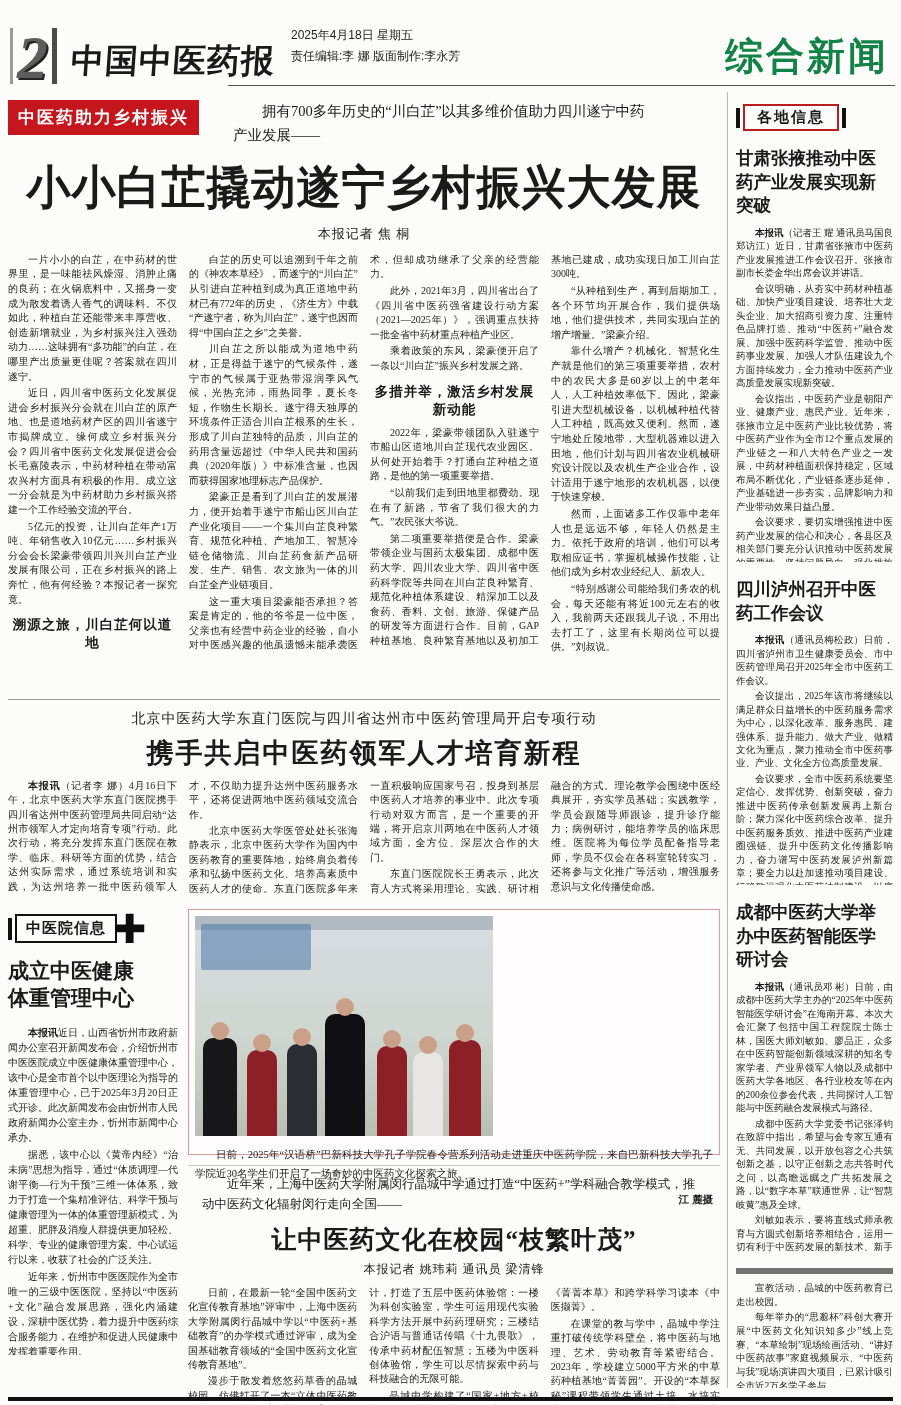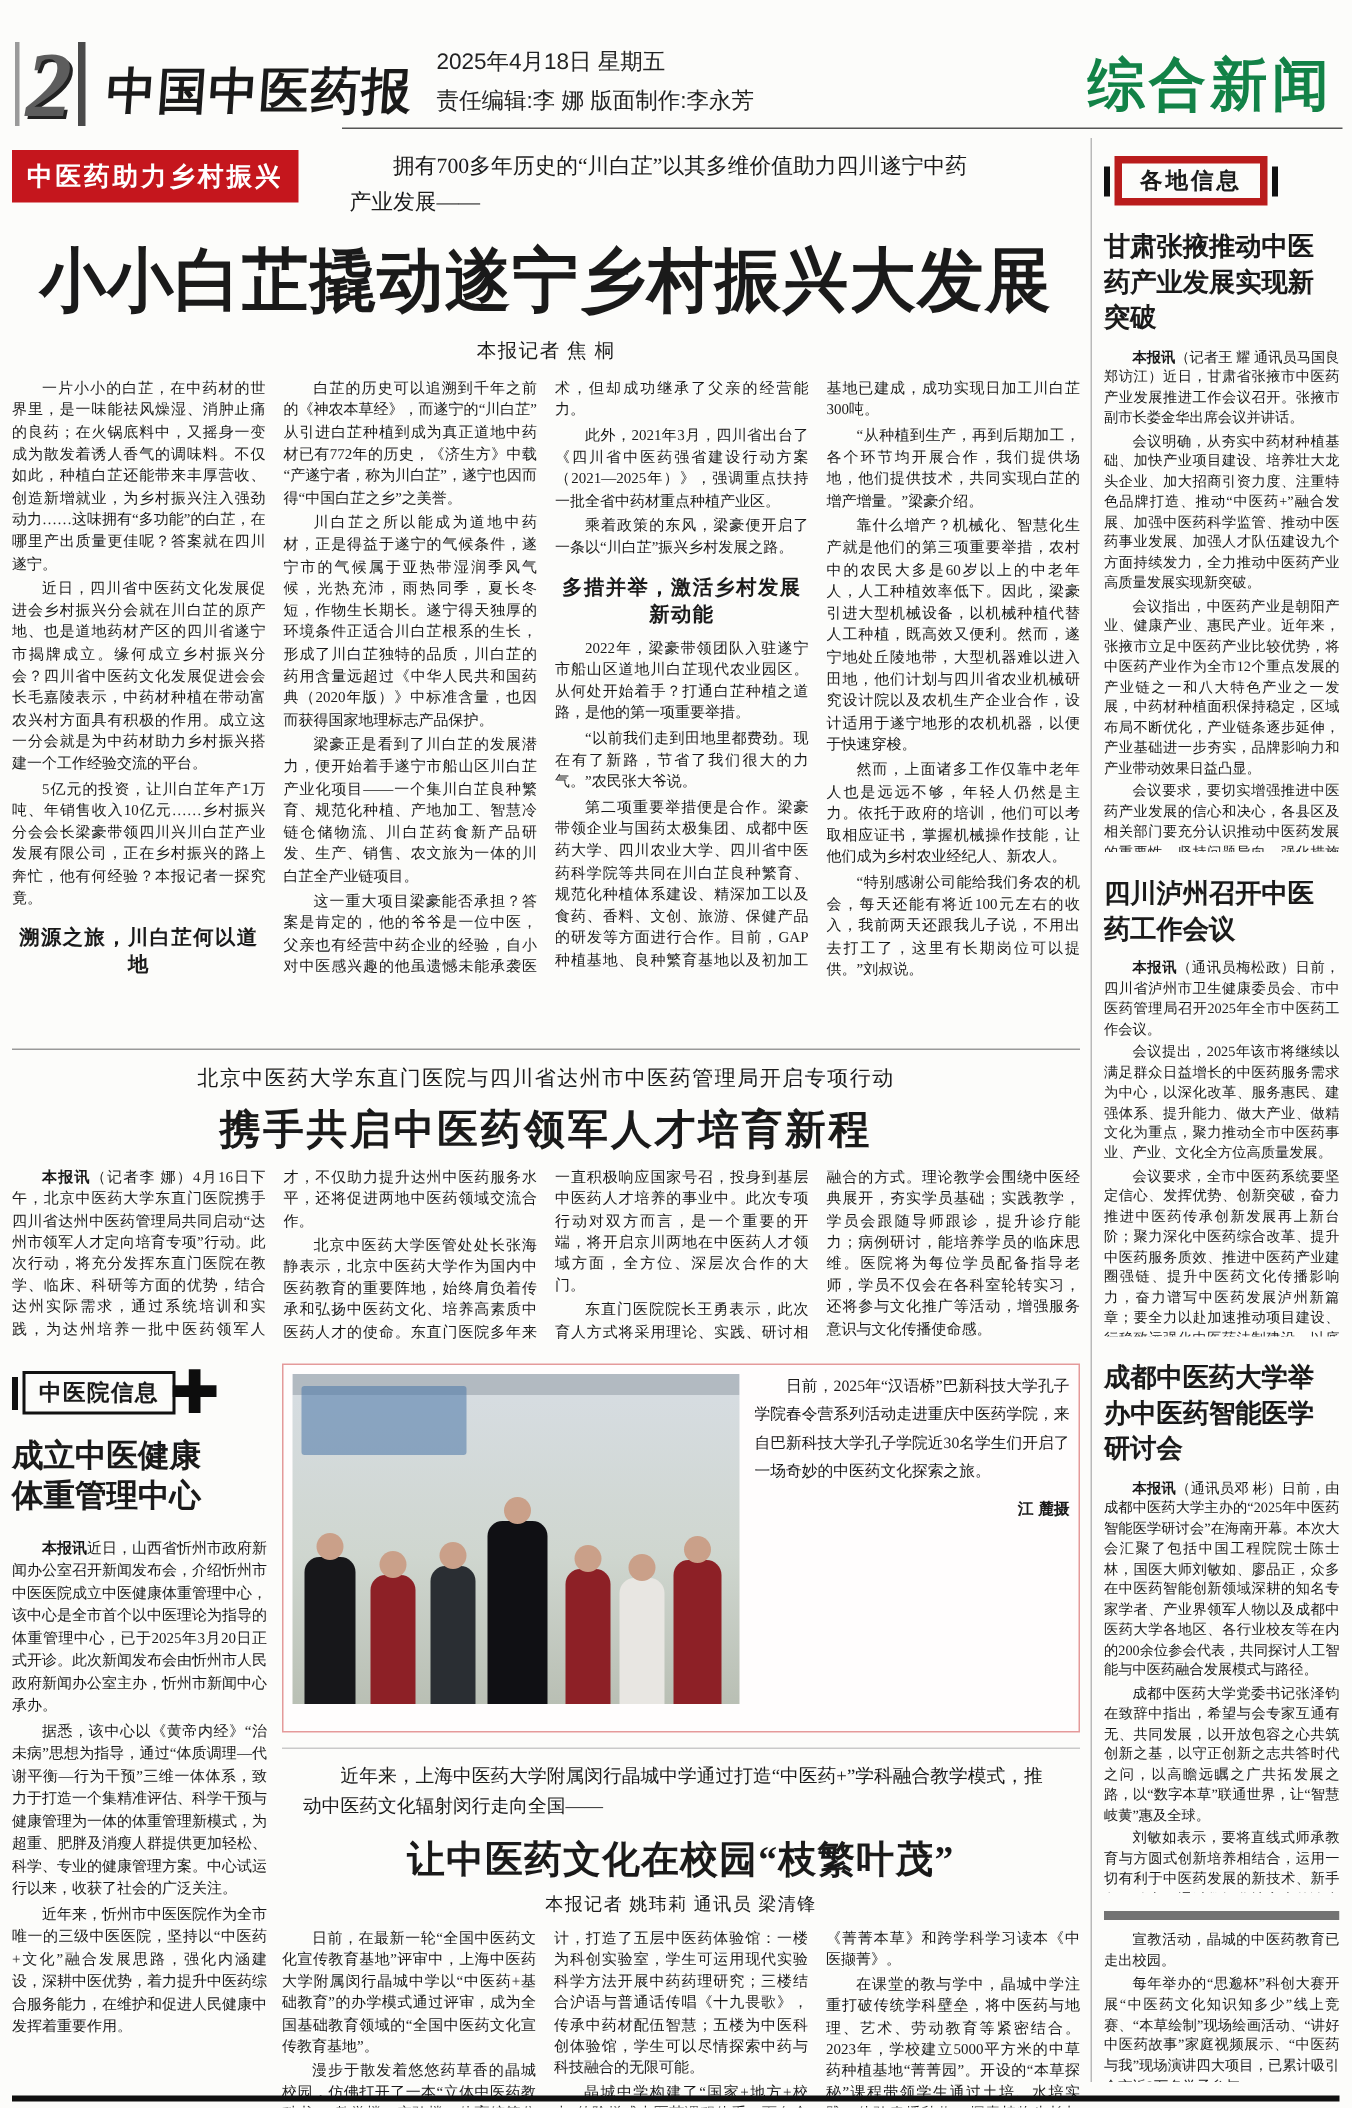--- a/index.html
+++ b/index.html
@@ -11,21 +11,21 @@
   
   .header{display:flex;align-items:flex-end;padding:20px 12px 8px 10px;position:relative;height:64px;}
   .header::after{content:"";position:absolute;left:228px;right:6px;bottom:6px;height:1px;background:#555;}
   .pagenum-wrap{display:flex;align-items:flex-end;gap:4px;margin-right:14px;}
   .pn-bar{width:3px;height:56px;background:#9a9a9a;}
   .pn-bar.dark{width:5px;background:#4a4a4a;}
   .pagenum{font:italic 900 62px "Liberation Serif","DejaVu Serif",serif;color:#5d5d5d;line-height:.85;
     text-shadow:2px 2px 0 #222;}
   .masthead{font:900 33px "Liberation Serif","DejaVu Serif",serif;letter-spacing:1px;transform:skewX(-4deg);
     margin-right:16px;white-space:nowrap;}
-  .header-meta{font-size:15px;line-height:1.7;font-family:"Liberation Sans","DejaVu Sans",sans-serif;color:#222;padding-bottom:4px;white-space:nowrap;}
+  .header-meta{font-size:12px;line-height:1.7;font-family:"Liberation Sans","DejaVu Sans",sans-serif;color:#222;padding-bottom:18px;white-space:nowrap;}
   .section-title{margin-left:auto;font:900 38px "Liberation Sans","DejaVu Sans",sans-serif;letter-spacing:3px;padding-bottom:2px;}
   
   .sheet{display:flex;padding:0 8px;}
   .main-left{width:712px;}
   .right-rail{width:166px;margin-left:7px;padding-left:8px;border-left:1px solid #b9b9b9;height:1296px;overflow:hidden;}
   .page-bottom-rule{position:absolute;left:8px;right:8px;bottom:4px;height:4px;background:#101010;}
   
   .para{margin:0 0 2px;text-indent:2em;text-align:justify;}
   .lead-in{font-family:"Liberation Sans","DejaVu Sans",sans-serif;font-weight:700;}
   .subhead{font:700 13.5px "Liberation Sans","DejaVu Sans",sans-serif;text-align:center;letter-spacing:1px;
@@ -48,21 +48,21 @@
   .bottom-zone{display:flex;margin-top:8px;}
   .hospital{width:170px;padding-right:10px;}
   .hospital-labelrow{display:flex;align-items:center;margin:4px 0 12px;}
   .label-bar{width:4px;height:22px;background:#111;margin-right:3px;}
   .label-box{border:2px solid #111;padding:3px 9px;font:700 15px "Liberation Sans","DejaVu Sans",sans-serif;letter-spacing:1px;white-space:nowrap;}
   .cross-icon{font-family:"DejaVu Sans",sans-serif;font-size:40px;line-height:0.8;color:#0d0d0d;margin-left:-4px;}
   .hospital-kicker{font-size:15px;letter-spacing:4px;margin:4px 0 6px;}
   .hospital-headline{font:800 21px "Liberation Sans","DejaVu Sans",sans-serif;line-height:1.3;white-space:pre-line;margin-bottom:14px;}
   .hospital-body{font-size:10px;line-height:1.5;max-height:330px;overflow:hidden;}
   .center-col{width:532px;}
-  .photo-box{border:1px solid #e49a9a;padding:6px;display:flex;gap:10px;height:232px;background:#fffdfd;}
+  .photo-box{border:1px solid #e49a9a;padding:6px;display:flex;gap:10px;height:232px;background:#fffdfd;flex-direction:column;}
   .photo{width:298px;height:220px;position:relative;overflow:hidden;flex:none;
     background:linear-gradient(180deg,#d7dde3 0%,#cfd6cf 55%,#b9bfb4 100%);}
   .photo .banner{position:absolute;top:8px;left:6px;width:110px;height:46px;background:#4a76a8;opacity:.55;border-radius:2px;}
   .photo .beam{position:absolute;top:0;left:0;right:0;height:14px;background:#9aa3ab;opacity:.6;}
   .figure{position:absolute;bottom:0;border-radius:10px 10px 0 0;}
   .figure::before{content:"";position:absolute;top:-16px;left:50%;transform:translateX(-50%);
     width:18px;height:18px;border-radius:50%;background:#caa089;}
   .f1{left:8px;width:34px;height:98px;background:#17171a;}
   .f2{left:52px;width:30px;height:86px;background:#8d2026;}
   .f3{left:92px;width:30px;height:92px;background:#2a2e33;}
@@ -75,21 +75,21 @@
   .photo-credit{text-align:right;font-size:10.5px;margin-top:6px;}
   .photo-credit b{font-family:Liberation Sans, sans-serif;}
   .bottom-story{margin-top:10px;border-top:1px solid #c9c9c9;padding-top:8px;}
   .bottom-kicker{font-size:12.5px;line-height:1.65;text-indent:2em;margin:0 14px;}
   .bottom-headline{text-align:center;font:900 25px "Liberation Serif","DejaVu Serif",serif;letter-spacing:1px;margin:8px 0 5px;}
   .bottom-byline{text-align:center;font-size:12px;margin-bottom:8px;letter-spacing:1px;}
   .bottom-body{column-count:3;column-gap:12px;height:168px;overflow:hidden;font-size:10px;line-height:1.44;}
   
   .rail-labelrow{display:flex;align-items:center;margin:12px 0 6px;}
   .rail-label-bar{width:4px;height:20px;background:#111;}
-  .rail-label-box{border:5px solid #b91c1c;padding:2px 12px;margin:0 3px;font:700 15px "Liberation Sans","DejaVu Sans",sans-serif;letter-spacing:2px;white-space:nowrap;}
+  .rail-label-box{border:2px solid #b91c1c;padding:2px 12px;margin:0 3px;font:700 15px "Liberation Sans","DejaVu Sans",sans-serif;letter-spacing:2px;white-space:nowrap;}
   .rail-headline{font:800 17.5px "Liberation Sans","DejaVu Sans",sans-serif;line-height:1.35;margin:16px 0 8px;}
   .rail-body{font-size:9.5px;line-height:1.42;overflow:hidden;}
   .rail-body.a{max-height:336px;}
   .rail-body.b{max-height:252px;}
   .rail-body.c{max-height:276px;}
   .rail-bottom{border-top:6px solid #737373;margin-top:12px;padding-top:8px;font-size:9.5px;line-height:1.44;
     max-height:252px;overflow:hidden;}
 </style>
 </head>
 <body>

